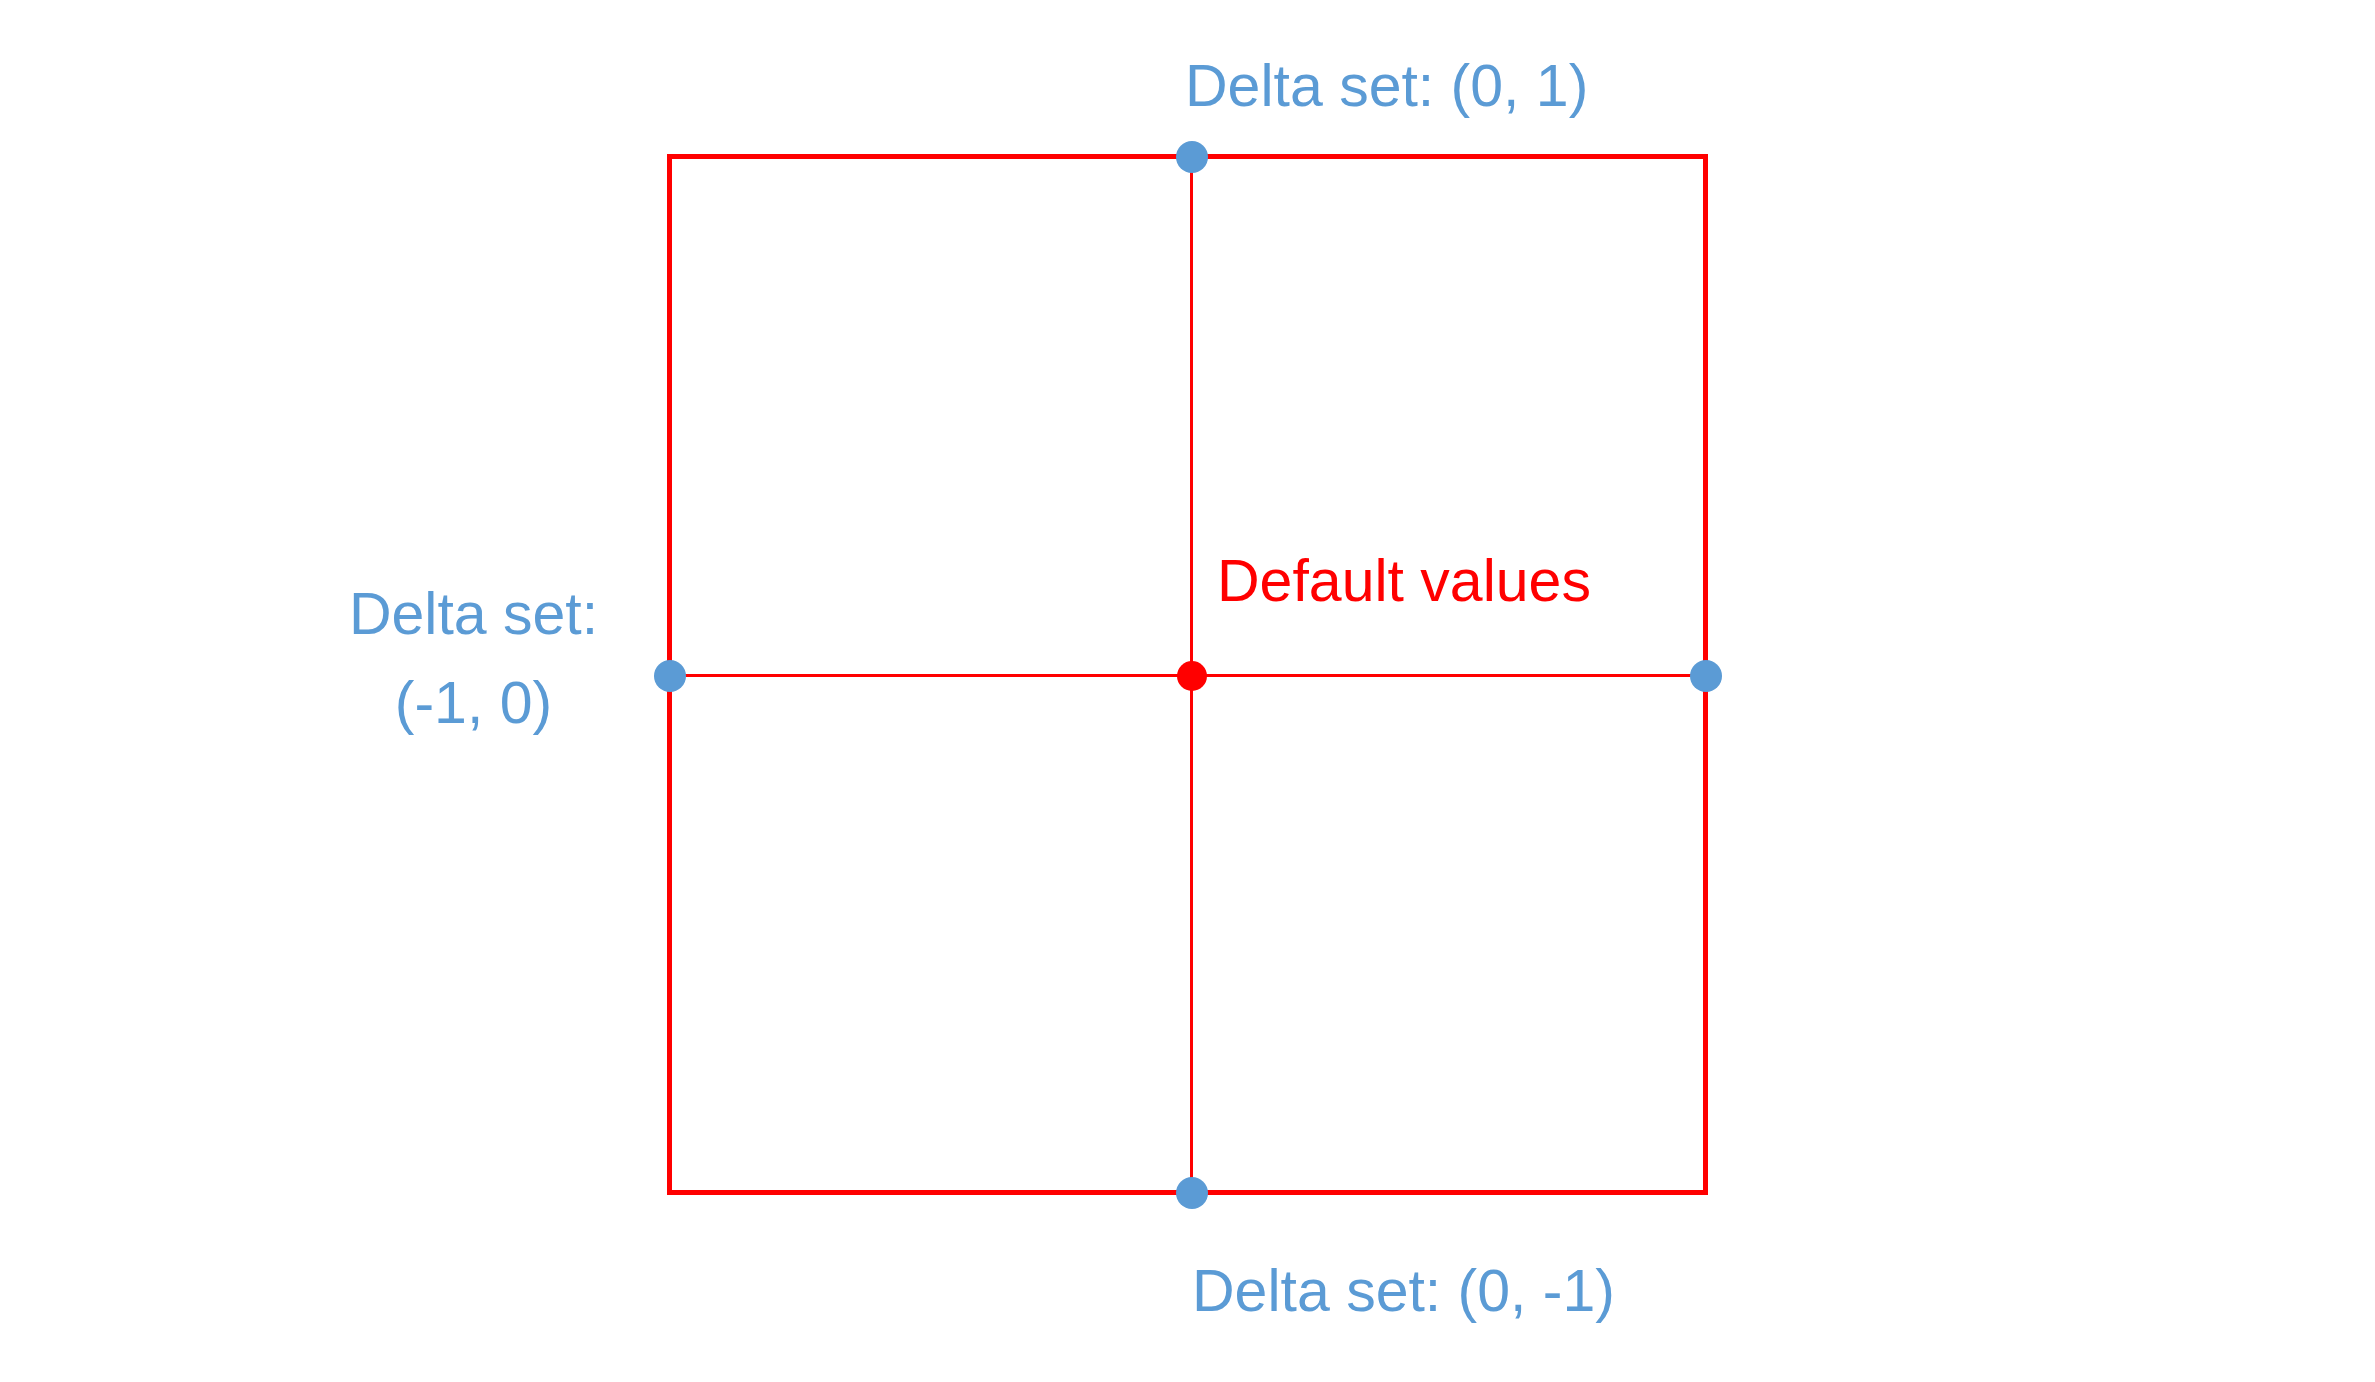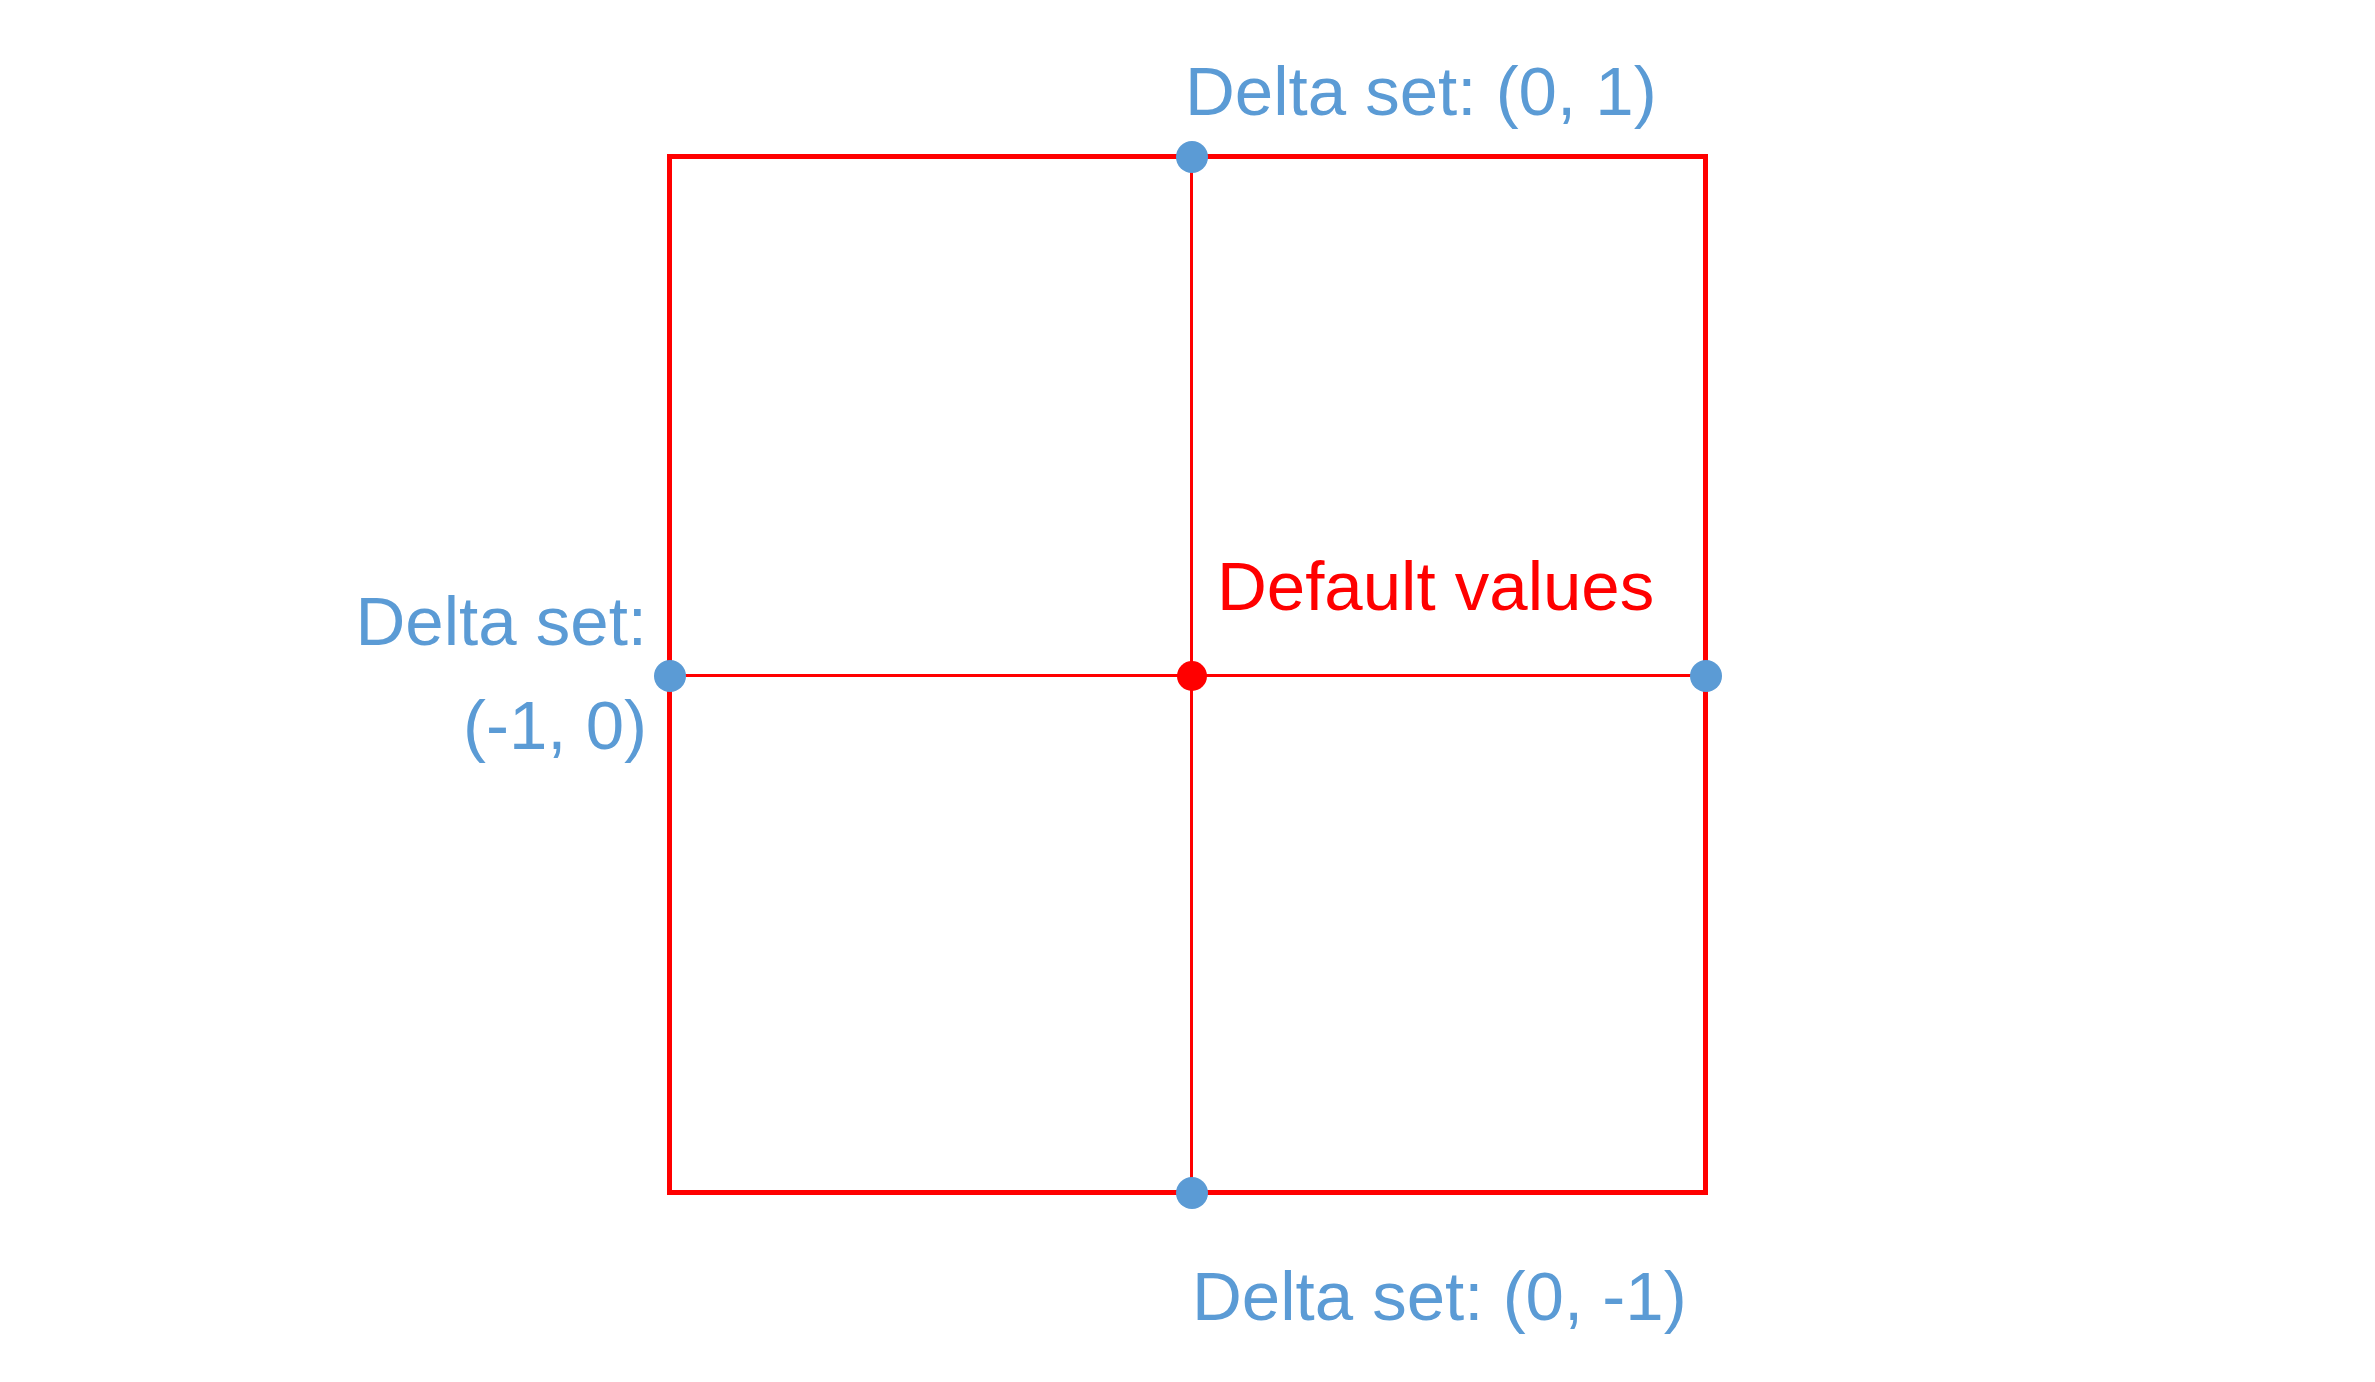--- a/index.html
+++ b/index.html
@@ -54,33 +54,33 @@
     height: 30px;
     background: var(--red, #FF0000);
   }
   .dot-top    { left: 1176px; top: 141px; }
   .dot-bottom { left: 1176px; top: 1177px; }
   .dot-left   { left: 654px;  top: 660px; }
   .dot-right  { left: 1690px; top: 660px; }
   .dot-center { left: 1177px; top: 661px; }
   .lbl {
     position: absolute;
-    font-size: 69px;
+    font-size: 59px;
     line-height: 1.2;
     color: var(--blue, #5B9BD5);
     white-space: nowrap;
   }
   .lbl-top    { left: 1185px; top: 51px; }
   .lbl-right  { left: 1760px; top: 619px; }
   .lbl-bottom { left: 1192px; top: 1232px; margin-top: 24px; }
   .lbl-left {
     left: 300px;
     top: 570px;
     width: 347px;
-    text-align: right;
+    text-align: center;
     line-height: 1.5;
     white-space: normal;
   }
   .lbl-center {
     left: 1217px;
     top: 546px;
     color: var(--red, #FF0000);
   }
 </style>
 </head>

